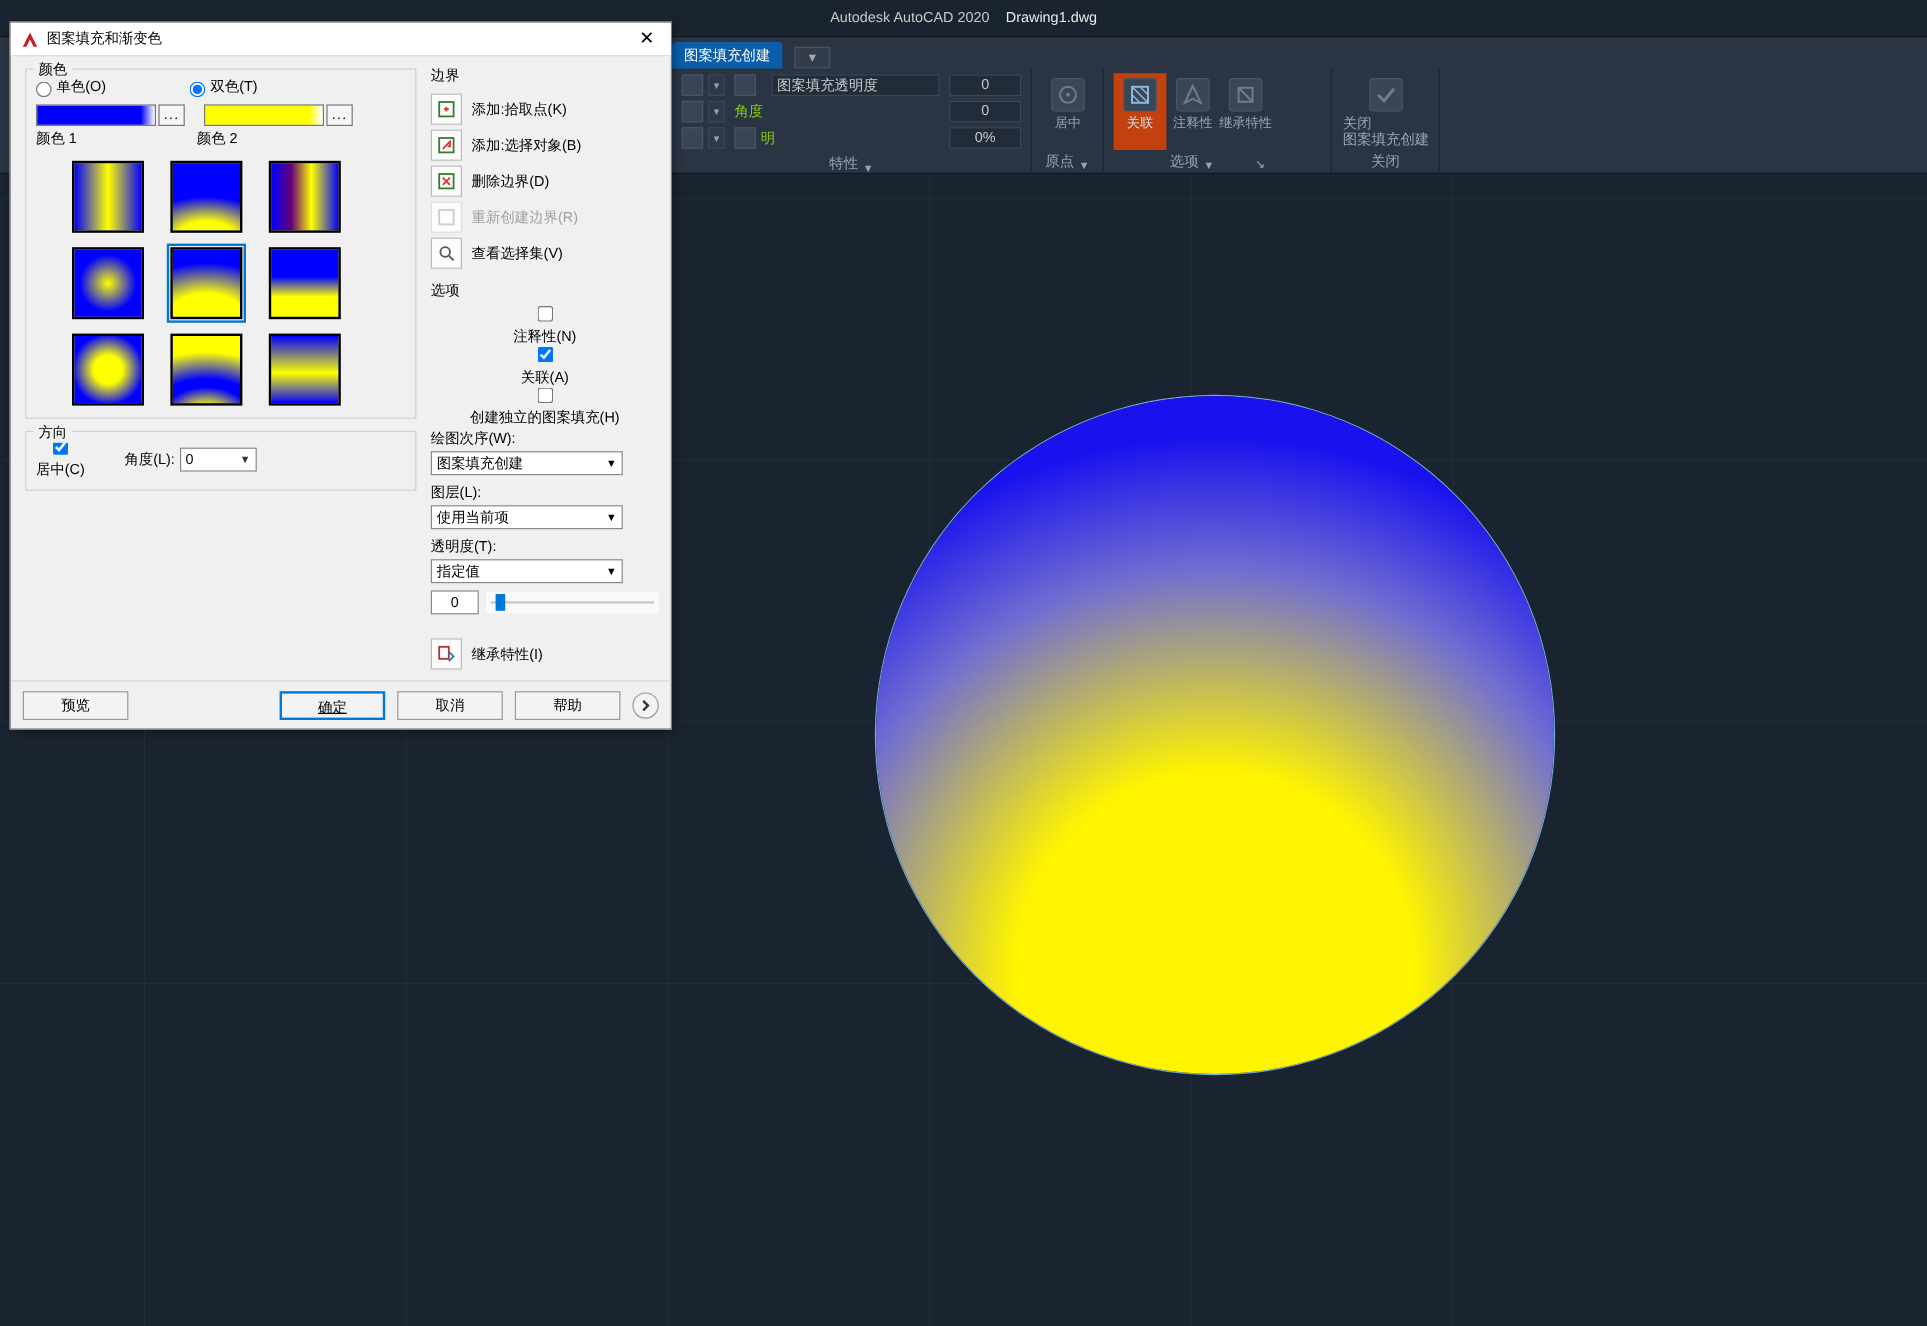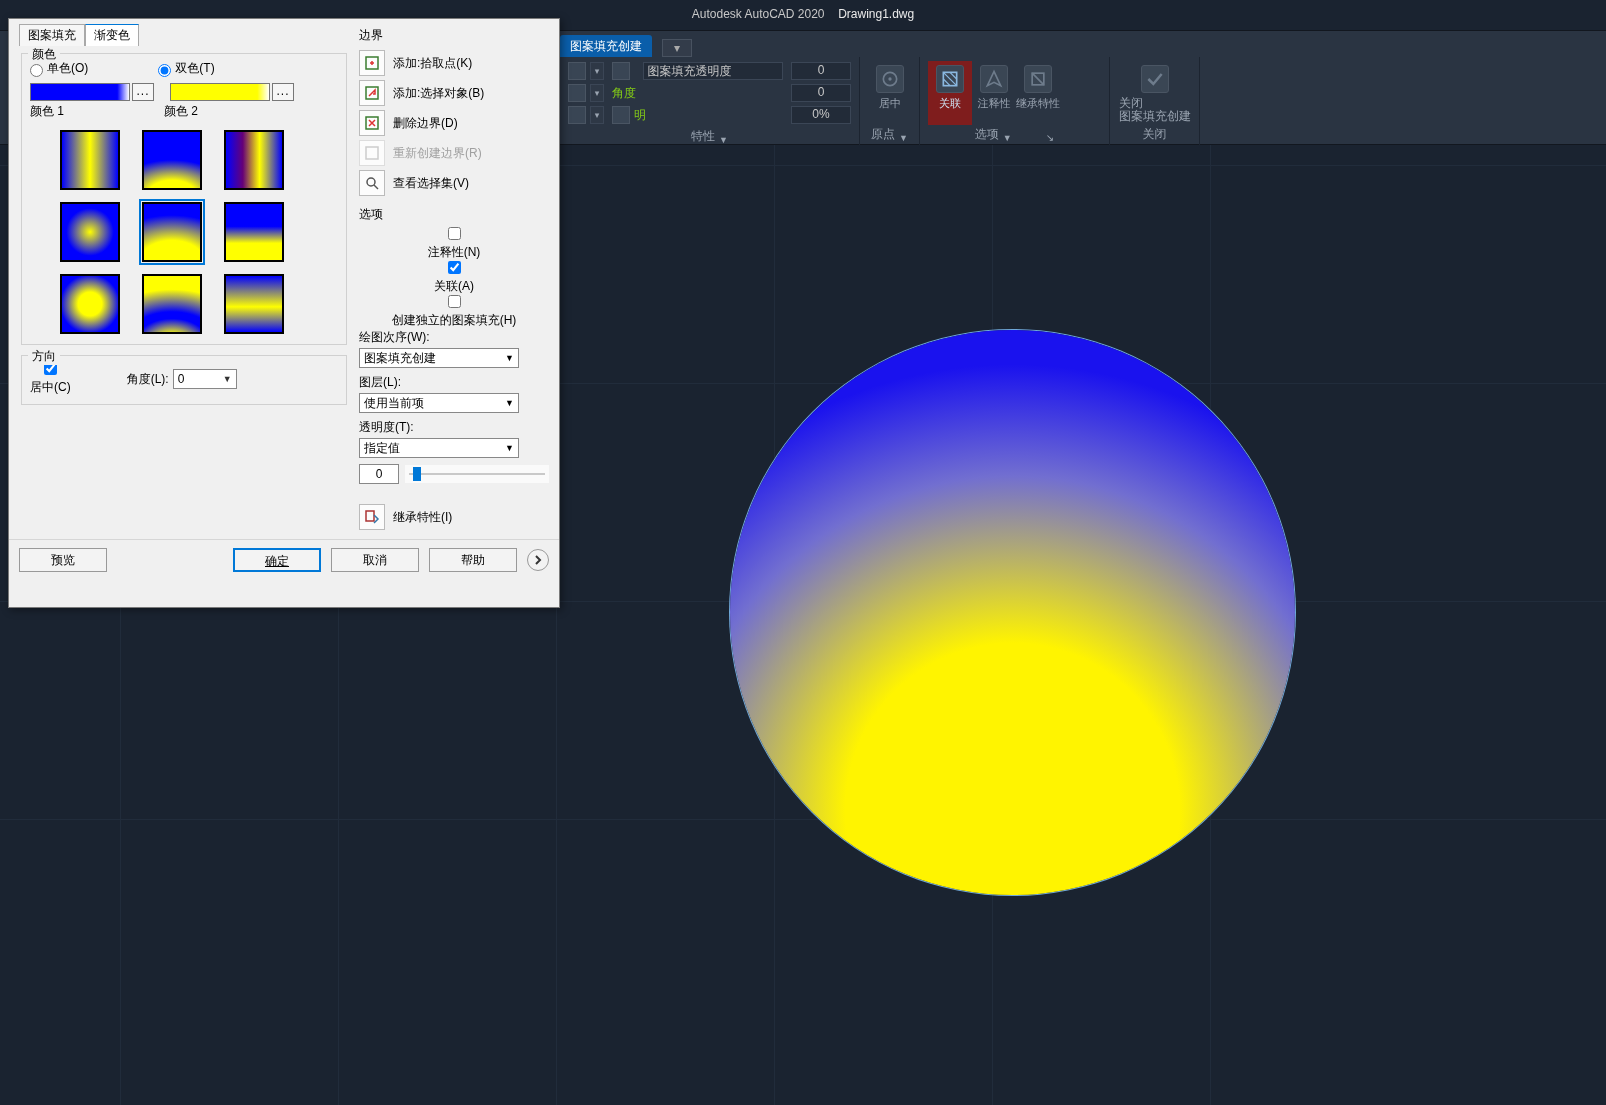--- a/index.html
+++ b/index.html
@@ -17,21 +17,21 @@
 .rspacer { width: 560px; }
 .rgroup { border-right: 1px solid #1c2430; padding: 4px 8px 2px 8px; display: flex; flex-direction: column; justify-content: space-between; }
 .rgroup .rname { color: #9aa4b1; text-align: center; padding-top: 2px; height: 18px; display:flex; align-items:flex-end; justify-content:center; gap:4px;}
 .rfield { display: flex; align-items: center; height: 20px; margin-bottom: 2px; }
 .rfield .ico { width: 18px; height: 18px; background: #394554; margin-right: 4px; border: 1px solid #4a5563; }
 .rfield .txt { color: #84cc16; flex:0 0 auto; }
 .rfield .inp { margin-left: auto; width: 60px; height: 18px; background: #222b38; border: 1px solid #3b4656; color: #c8c8c8; text-align: center; padding: 0 4px; }
 .rfield .long { width: 140px; text-align: left; }
 .rfield .drop { width:14px; height:18px; background:#2e3846; border:1px solid #3b4656; margin-left:0; color:#9aa4b1; display:flex; align-items:center; justify-content:center; font-size:9px;}
 .bigbtn { width: 44px; display: flex; flex-direction: column; align-items: center; justify-content: flex-start; padding-top: 4px; color: #9aa4b1; }
-.bigbtn.active { background: #7f1d1d; color: #cfe3f3; }
+.bigbtn.active { background: #c2410c; color: #cfe3f3; }
 .bigbtn .bicon { width: 28px; height: 28px; background: #3a4654; border: 1px solid #4a5563; border-radius: 3px; margin-bottom: 4px; display:flex; align-items:center; justify-content:center; }
 .bigbtn .bicon svg { width:20px; height:20px; }
 .bigbtn .blabel { font-size: 11px; text-align: left; line-height: 1.1; }
 .canvas { position: absolute; top: 145px; left: 0; right: 0; bottom: 0; background: #1a2330; }
 .grid-v { position: absolute; top: 0; bottom: 0; width: 1px; background: #212c3b; }
 .grid-h { position: absolute; left: 0; right: 0; height: 1px; background: #212c3b; }
 .big-circle { position: absolute; width: 565px; height: 565px; border-radius: 50%; left: 730px; top: 185px; background: radial-gradient(circle at 50% 85%, #fff400 0%, #fff400 30%, #726fd0 60%, #1a12ee 80%, #1a12ee 100%); box-shadow: 0 0 0 1px #6fa8d9; }
 
 
 .dialog { position: absolute; left: 8px; top: 18px; width: 552px; height: 590px; background: #f0f0f0; border: 1px solid #7a7a7a; box-shadow: 2px 2px 8px rgba(0,0,0,0.4); }
@@ -69,21 +69,21 @@
 .g1 { background: radial-gradient(ellipse 140% 80% at 50% 110%, #ff0 0%, #ff0 30%, #00f 75%); }
 .g2 { background: linear-gradient(to right, #00f 0%, #607 30%, #ff0 60%, #00f 100%); }
 .g3 { background: radial-gradient(circle at 50% 50%, #ff0 0%, #00f 60%); }
 .g4 { background: radial-gradient(ellipse 160% 100% at 50% 100%, #ff0 0%, #ff0 35%, #00f 80%); }
 .g5 { background: linear-gradient(to bottom, #00f 0%, #00f 40%, #ff0 70%, #ff0 100%); }
 .g6 { background: radial-gradient(circle at 50% 50%, #ff0 0%, #ff0 30%, #00f 75%); }
 .g7 { background: radial-gradient(ellipse 120% 80% at 50% 120%, #ff0 0%, #ff0 20%, #00f 55%, #00f 70%, #ff0 120%); }
 .g8 { background: linear-gradient(to bottom, #00f 0%, #ff0 55%, #00f 100%); }
 
 .dir-fs { margin-top:10px;}
-.dir-row { display:flex; gap: 56px;}
+.dir-row { display:flex; gap: 33px;}
 .chk { display:flex; align-items:center; gap:4px; color:#000;flex-direction:column;}
 .chk input{margin:0;}
 .combo { width: 64px; height: 20px; border: 1px solid #888; background: #fff; display:flex; align-items:center; padding:0 4px; justify-content:space-between;}
 .combo .arr { font-size:9px; color:#333;}
 .lblpair { display:flex; align-items:center; gap:4px; color:#000;}
 
 .r-head { color:#000; margin: 2px 0 4px 0;}
 .brow { display:flex; align-items:center; height: 30px; gap:8px; }
 .bicon2 { width: 26px; height: 26px; border: 1px solid #bbb; background: #fcfcfc; display:flex; align-items:center; justify-content:center; color:#3a7c2f; }
 .bicon2.dis { color:#bbb; border-color:#ddd;}
@@ -222,26 +222,29 @@
       <div class="grid-v" style="left:1210px"></div>
     <div class="grid-h" style="top:20px"></div>
       <div class="grid-h" style="top:238px"></div>
       <div class="grid-h" style="top:456px"></div>
       <div class="grid-h" style="top:674px"></div>
     <div class="big-circle"></div>
   </div>
 </div>
 
 <div class="dialog">
+  <div class="dlg-title">
+    <svg class="aico" viewBox="0 0 16 16">
+        <path d="M2 14 L8 2 L14 14 L11 14 L8 8 L5 14 Z" fill="#c62026"></path>
+      </svg>
+    <span class="txt">图案填充和渐变色</span>
+    <div class="close">✕</div>
+  </div>
   <div class="dlg-body">
     <div class="left">
-      <div class="tabs">
-        <div class="tab">图案填充</div>
-        <div class="tab active">渐变色</div>
-      </div>
       <div class="panel lpanel">
         <div class="fs">
           <span class="leg">颜色</span>
           <div class="clr-row">
             <label class="rad">
                 <input type="radio" name="cmode" style="">
                 <span>单色(O)</span>
               </label>
             <label class="rad" style="margin-left:50px">
                 <input type="radio" name="cmode" checked="" style="">

